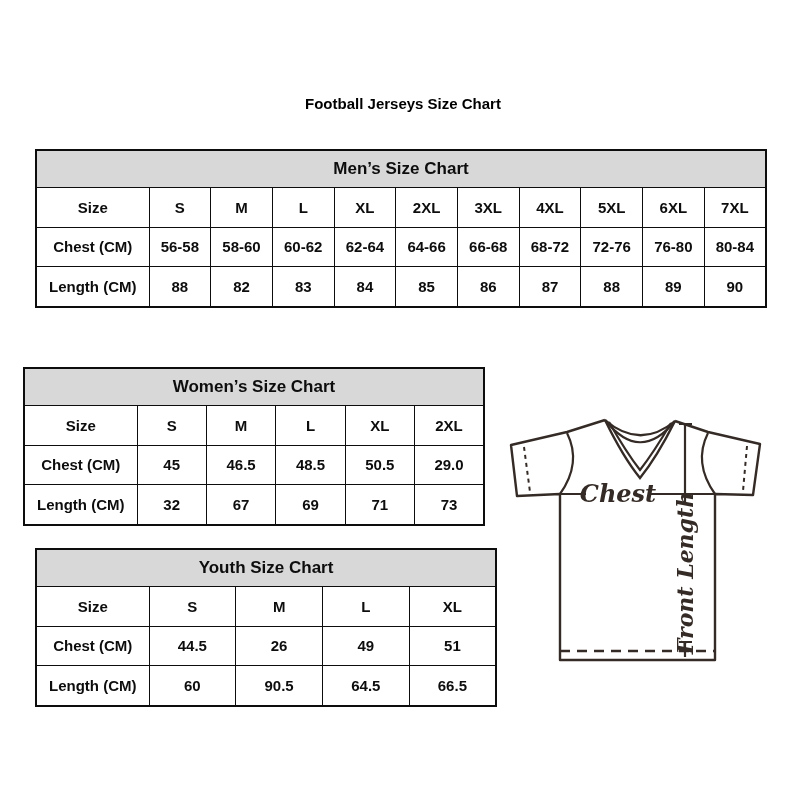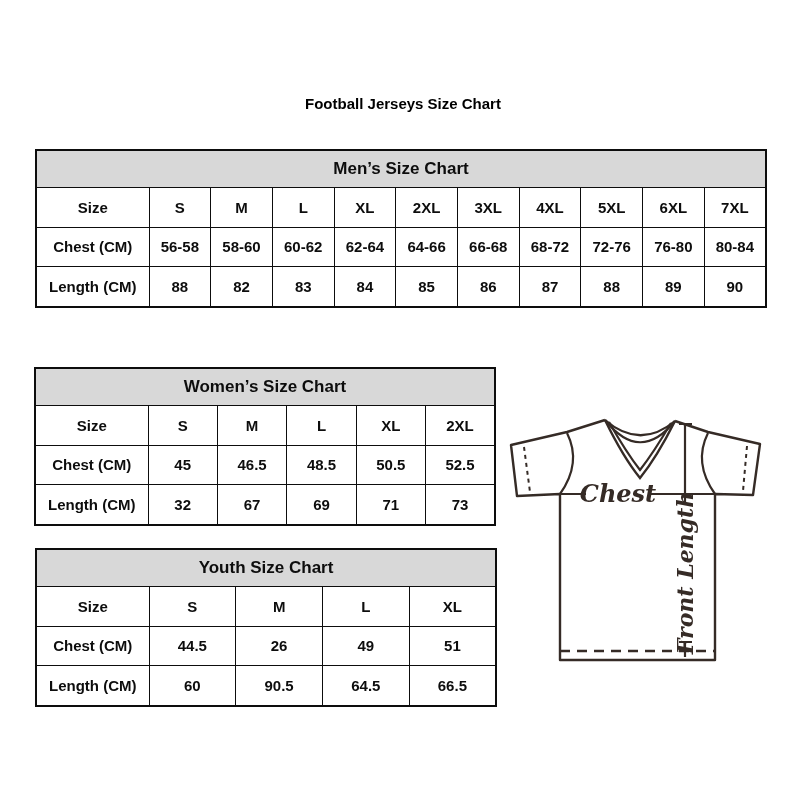--- a/index.html
+++ b/index.html
@@ -15,21 +15,21 @@
     position:absolute; border-collapse:collapse; table-layout:fixed;
     background:#fff; border:2.5px solid #0d0d0d;
   }
   .size-table th, .size-table td {
     border:1.5px solid #0d0d0d; text-align:center; vertical-align:middle;
     font-weight:bold; color:#0d0d0d; padding:0; overflow:hidden;
   }
   th.tbl-header { background:#d8d8d8; font-size:17px; height:36px; }
   .size-table td { font-size:15px; height:38.5px; }
   .mens   { left:35px; top:149px; width:730px;border-radius:28px; }
-  .womens { left:34px; top:367px; width:460px; }
+  .womens { left:23px; top:367px; width:460px; }
   .youth  { left:35px; top:548px; width:460px; }
   .mens   col { width:61.7px; }  .mens   col.c0 { width:113px; }
   .womens col { width:69.4px; }  .womens col.c0 { width:113px; }
   .youth  col { width:86.75px; } .youth  col.c0 { width:113px; }
   .jersey-svg { position:absolute; left:503px; top:399px; }
   .jersey-svg path, .jersey-svg line { fill:none; stroke:#352b26; }
   .jersey-label {
     font-family:"DejaVu Serif", serif; font-style:italic; font-weight:bold;
     fill:#352b26;
   }
@@ -125,21 +125,21 @@
           <td>L</td>
           <td>XL</td>
           <td>2XL</td>
         </tr>
         <tr>
           <td>Chest (CM)</td>
           <td>45</td>
           <td>46.5</td>
           <td>48.5</td>
           <td>50.5</td>
-          <td>52.5</td>
+          <td>29.0</td>
         </tr>
         <tr>
           <td>Length (CM)</td>
           <td>32</td>
           <td>67</td>
           <td>69</td>
           <td>71</td>
           <td>73</td>
         </tr>
       </tbody>

